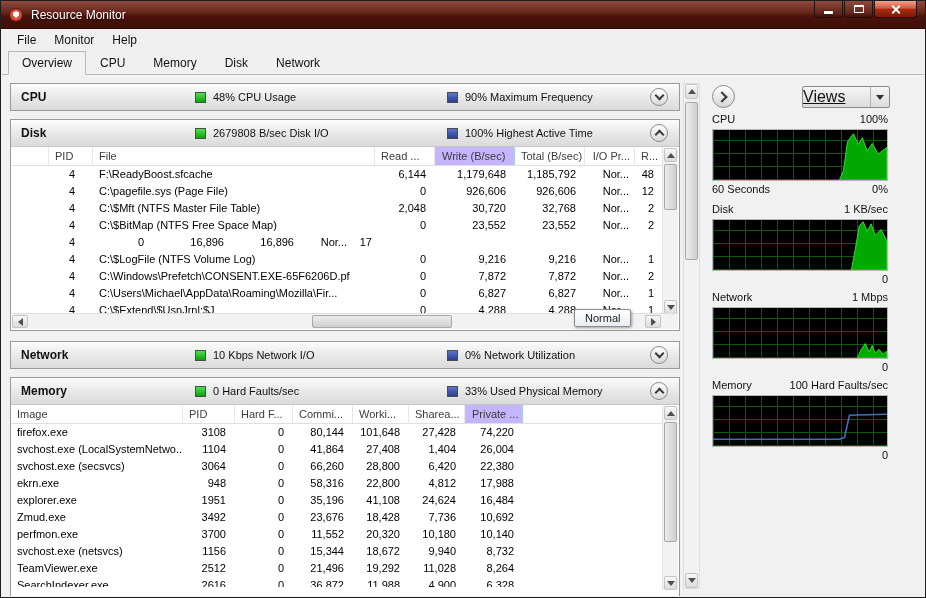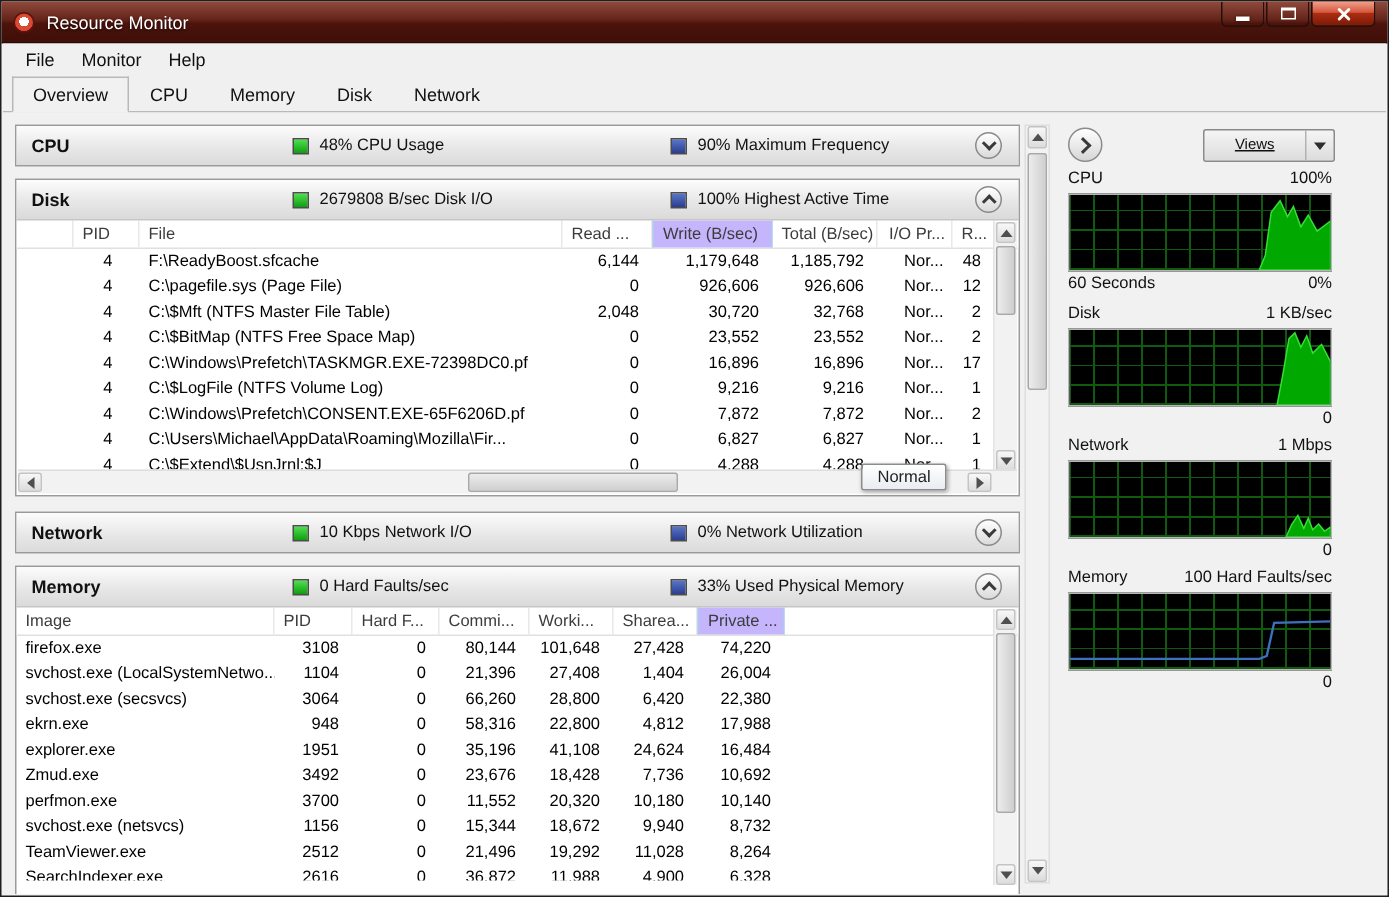--- a/index.html
+++ b/index.html
@@ -96,21 +96,21 @@
   .main-vscroll .sb-btn{position:absolute;left:1px;width:13px;height:15px;}
   .main-vscroll .vs-thumb{top:18px;height:158px;}
 
   
   .panel{position:absolute;left:700px;top:0;width:220px;height:522px;}
   .round-btn{position:absolute;left:10px;top:10px;width:23px;height:23px;border-radius:50%;
     border:1px solid #8a8a8a;background:linear-gradient(#ffffff,#d6d6d6);
     display:flex;align-items:center;justify-content:center;}
   .views-btn{position:absolute;right:32px;top:11px;width:88px;height:22px;border:1px solid #8a8a8a;
     border-radius:2px;background:linear-gradient(#f5f5f5,#dcdcdc);display:flex;}
-  .views-label{flex:1;text-align:center;font-size:10px;line-height:20px;border-right:1px solid #b2b2b2;color:#111;text-decoration:underline;}
+  .views-label{flex:1;font-size:16px;line-height:20px;border-right:1px solid #b2b2b2;color:#111;text-decoration:underline;}
   .views-arrow{width:18px;display:flex;align-items:center;justify-content:center;}
   .tri-dn-sm{width:0;height:0;border-left:4px solid transparent;border-right:4px solid transparent;border-top:5px solid #2e2e2e;}
   .gblock{position:absolute;left:10px;width:176px;}
   .gb1{top:38px;} .gb2{top:128px;} .gb3{top:216px;} .gb4{top:304px;}
   .glabel{display:flex;justify-content:space-between;font-size:11px;color:#111;height:15px;}
   .graph{position:relative;height:52px;margin-top:1px;background-color:#000;border:1px solid #b5b5b5;
     background-image:repeating-linear-gradient(90deg,#0f5a0f 0 1px,transparent 1px 16px),
                      repeating-linear-gradient(0deg,#0f5a0f 0 1px,transparent 1px 13px);}
   .graph svg{position:absolute;inset:0;width:100%;height:100%;}
   .gfoot{display:flex;justify-content:space-between;font-size:11px;color:#111;margin-top:2px;height:14px;}
@@ -236,21 +236,20 @@
             <span class="cell c-file">C:\$BitMap (NTFS Free Space Map)</span>
             <span class="cell c-read num">0</span>
             <span class="cell c-write num">23,552</span>
             <span class="cell c-total num">23,552</span>
             <span class="cell c-io">Nor...</span>
             <span class="cell c-resp num">2</span>
           </div>
           <div class="trow">
             <span class="cell c-indent"></span>
             <span class="cell c-pid">4</span>
-            <span class="cell c-file">C:\Windows\Prefetch\TASKMGR.EXE-72398DC0.pf</span>
             <span class="cell c-read num">0</span>
             <span class="cell c-write num">16,896</span>
             <span class="cell c-total num">16,896</span>
             <span class="cell c-io">Nor...</span>
             <span class="cell c-resp num">17</span>
           </div>
           <div class="trow">
             <span class="cell c-indent"></span>
             <span class="cell c-pid">4</span>
             <span class="cell c-file">C:\$LogFile (NTFS Volume Log)</span>
@@ -362,21 +361,21 @@
             <span class="cell m-hard num">0</span>
             <span class="cell m-commit num">80,144</span>
             <span class="cell m-work num">101,648</span>
             <span class="cell m-share num">27,428</span>
             <span class="cell m-priv num">74,220</span>
           </div>
           <div class="trow">
             <span class="cell m-image">svchost.exe (LocalSystemNetwo...</span>
             <span class="cell m-pid num">1104</span>
             <span class="cell m-hard num">0</span>
-            <span class="cell m-commit num">21,396</span>
+            <span class="cell m-commit num">41,864</span>
             <span class="cell m-work num">27,408</span>
             <span class="cell m-share num">1,404</span>
             <span class="cell m-priv num">26,004</span>
           </div>
           <div class="trow">
             <span class="cell m-image">svchost.exe (secsvcs)</span>
             <span class="cell m-pid num">3064</span>
             <span class="cell m-hard num">0</span>
             <span class="cell m-commit num">66,260</span>
             <span class="cell m-work num">28,800</span>

